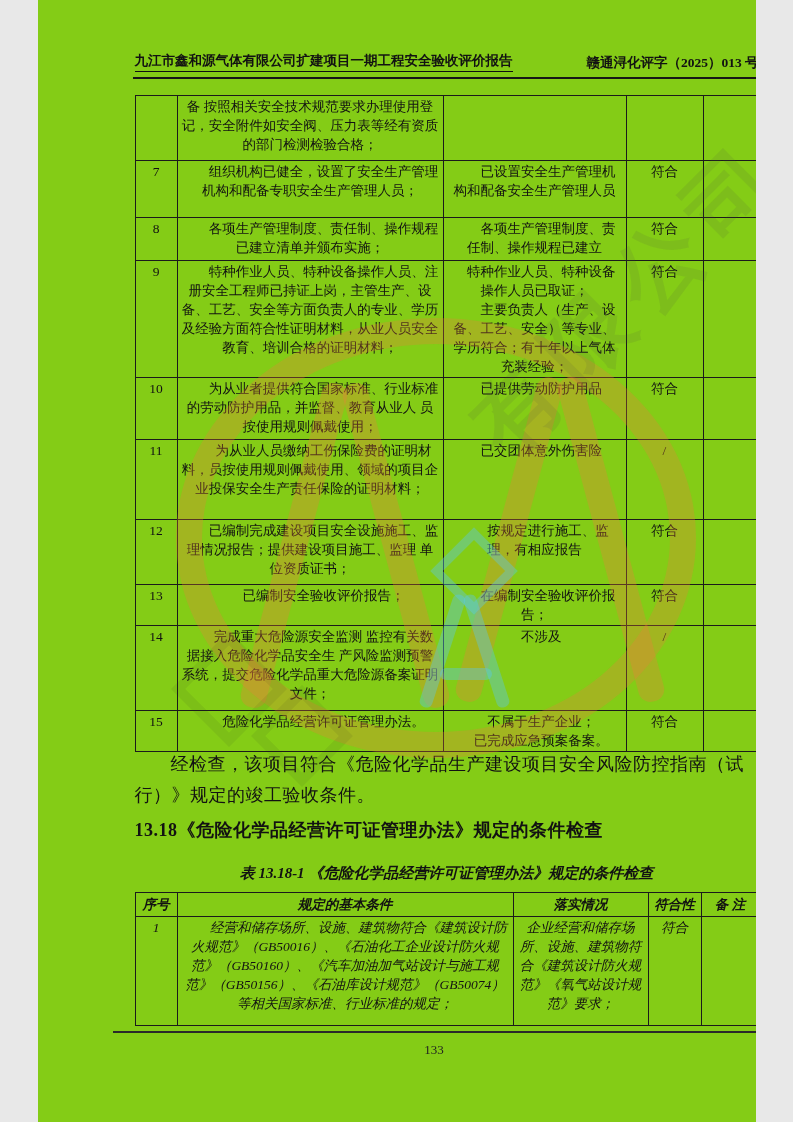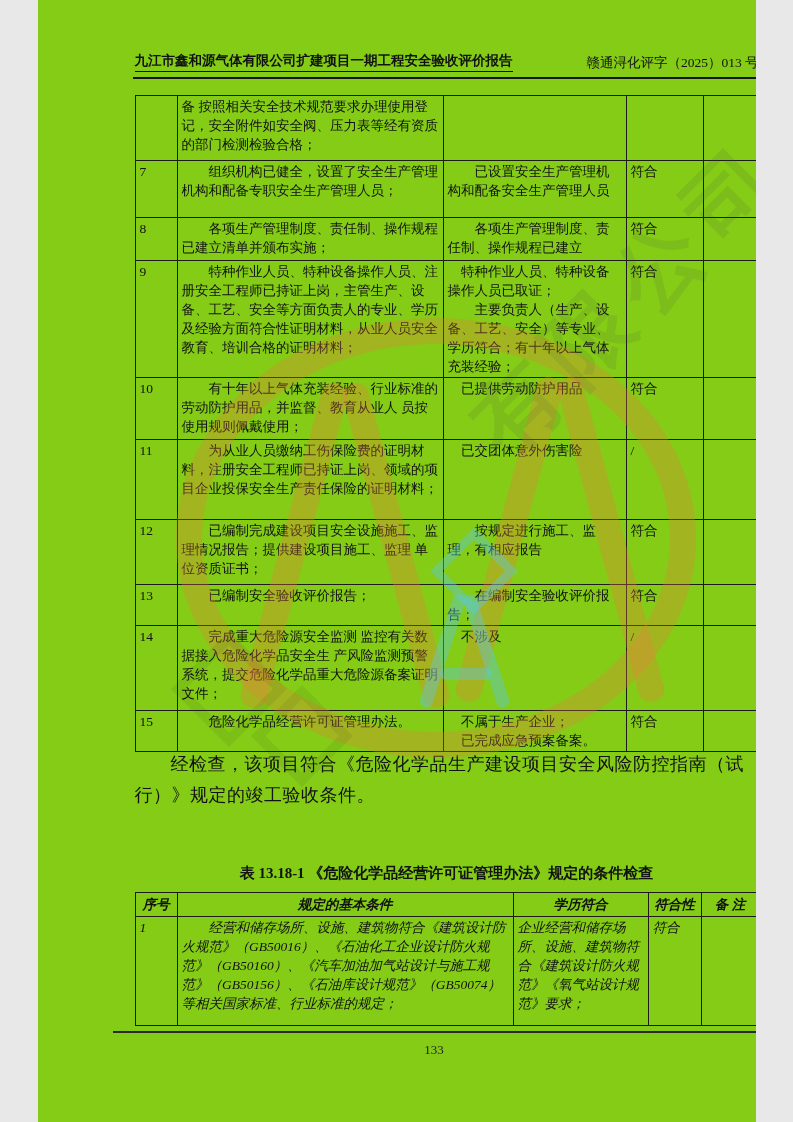--- a/index.html
+++ b/index.html
@@ -5,39 +5,39 @@
   html,body{margin:0;padding:0;background:#e8e8e8;}
   .page{
     position:relative;width:718px;height:1122px;margin:0 auto;
     background:#84cc16;overflow:hidden;
     font-family:"Liberation Serif","DejaVu Serif",serif;
     color:#121212;
   }
   
   .hdr{position:absolute;left:97px;top:52px;width:624px;display:flex;justify-content:space-between;align-items:flex-end;}
   .hdr .left{font-size:13.5px;font-weight:bold;border-bottom:1.5px solid #111;padding-bottom:1px;}
-  .hdr .right{font-size:13.5px;font-weight:normal;white-space:nowrap;}
+  .hdr .right{font-size:13.5px;font-weight:bold;white-space:nowrap;}
   .hdr-rule{position:absolute;left:95px;top:77px;width:628px;height:2px;background:#161616;}
   
   table.doc{border-collapse:collapse;table-layout:fixed;width:624px;}
   table.doc td,table.doc th{
     border:1.6px solid #1b1b1b;vertical-align:top;
     padding:1px 4px 1px 4px;font-size:13.5px;line-height:19px;
-    white-space:pre-line;overflow:hidden;word-break:break-all;
+    white-space:pre-line;overflow:hidden;word-break:break-all;text-align:center;
   }
   table.doc th{font-weight:bold;text-align:center;white-space:nowrap;padding:2px 1px;}
   .t1{position:absolute;left:97px;top:95px;}
   .t2{position:absolute;left:97px;top:892px;font-style:italic;}
   .num-cell{padding-left:6px;}
   
   .para{position:absolute;left:97px;top:749px;width:626px;font-size:18px;line-height:31px;text-indent:2em;letter-spacing:0.5px;}
   
   .sec-h{position:absolute;left:97px;top:818px;width:626px;font-size:18px;font-weight:bold;letter-spacing:0.5px;}
   
-  .t2-cap{position:absolute;left:97px;top:864px;width:624px;text-align:center;font-size:15px;font-weight:bold;}
+  .t2-cap{position:absolute;left:97px;top:864px;width:624px;text-align:center;font-size:15px;font-weight:bold;font-style:italic;}
   
   .foot-rule{position:absolute;left:75px;top:1031px;width:668px;height:1.8px;background:#2a2a2a;}
   .page-num{position:absolute;left:0;top:1042px;width:793px;text-align:center;font-size:13px;color:#222;}
   
   .wm{position:absolute;inset:0;pointer-events:none;z-index:5;}
   .wm *{position:absolute;pointer-events:none;}
   .wm-ellipse{left:138px;top:318px;width:468px;height:388px;border:26px solid rgba(242,122,60,0.28);border-radius:50%;}
   .wm-bar{background:rgba(242,122,60,0.30);border-radius:12px;}
   .wm-bar.b1{left:243px;top:378px;width:26px;height:335px;transform:rotate(15deg);}
   .wm-bar.b2{left:345px;top:378px;width:26px;height:335px;transform:rotate(-15deg);}
@@ -103,28 +103,28 @@
     <tr style="height:115px">
       <td class="num-cell">9</td>
       <td>　　特种作业人员、特种设备操作人员、注册安全工程师已持证上岗，主管生产、设备、工艺、安全等方面负责人的专业、学历及经验方面符合性证明材料，从业人员安全教育、培训合格的证明材料；</td>
       <td>　特种作业人员、特种设备操作人员已取证；
 　　主要负责人（生产、设备、工艺、安全）等专业、学历符合；有十年以上气体充装经验；</td>
       <td>符合</td>
       <td></td>
     </tr>
     <tr style="height:62px">
       <td class="num-cell">10</td>
-      <td>　　有十年以上气体充装经验、行业标准的劳动防护用品，并监督、教育从业人 员按使用规则佩戴使用；</td>
+      <td>　　为从业者提供符合国家标准、行业标准的劳动防护用品，并监督、教育从业人 员按使用规则佩戴使用；</td>
       <td>　已提供劳动防护用品</td>
       <td>符合</td>
       <td></td>
     </tr>
     <tr style="height:80px">
       <td class="num-cell">11</td>
-      <td>　　为从业人员缴纳工伤保险费的证明材料，注册安全工程师已持证上岗、领域的项目企业投保安全生产责任保险的证明材料；</td>
+      <td>　　为从业人员缴纳工伤保险费的证明材料，员按使用规则佩戴使用、领域的项目企业投保安全生产责任保险的证明材料；</td>
       <td>　已交团体意外伤害险</td>
       <td>/</td>
       <td></td>
     </tr>
     <tr style="height:65px">
       <td class="num-cell">12</td>
       <td>　　已编制完成建设项目安全设施施工、监理情况报告；提供建设项目施工、监理 单位资质证书；</td>
       <td>　　按规定进行施工、监理，有相应报告</td>
       <td>符合</td>
       <td></td>
@@ -149,36 +149,37 @@
       <td>　不属于生产企业；
 　已完成应急预案备案。</td>
       <td>符合</td>
       <td></td>
     </tr>
   </tbody>
     </table>
 
   <div class="para">经检查，该项目符合《危险化学品生产建设项目安全风险防控指南（试行）》规定的竣工验收条件。</div>
 
+  <div class="sec-h">13.18《危险化学品经营许可证管理办法》规定的条件检查</div>
 
   <div class="t2-cap">表 13.18-1  《危险化学品经营许可证管理办法》规定的条件检查</div>
 
   <table class="doc t2">
     <colgroup>
         <col style="width:42px">
         <col style="width:336px">
         <col style="width:135px">
         <col style="width:53px">
         <col style="width:58px">
       </colgroup>
     <tbody>
         <tr style="height:23px">
       <th>序号</th>
       <th>规定的基本条件</th>
-      <th>学历符合</th>
+      <th>落实情况</th>
       <th>符合性</th>
       <th>备 注</th>
     </tr>
     <tr style="height:109px">
       <td class="num-cell">1</td>
       <td>　　经营和储存场所、设施、建筑物符合《建筑设计防火规范》（GB50016）、《石油化工企业设计防火规范》（GB50160）、《汽车加油加气站设计与施工规范》（GB50156）、《石油库设计规范》（GB50074）等相关国家标准、行业标准的规定；</td>
       <td>企业经营和储存场所、设施、建筑物符合《建筑设计防火规范》《氧气站设计规范》要求；</td>
       <td>符合</td>
       <td></td>
     </tr>

